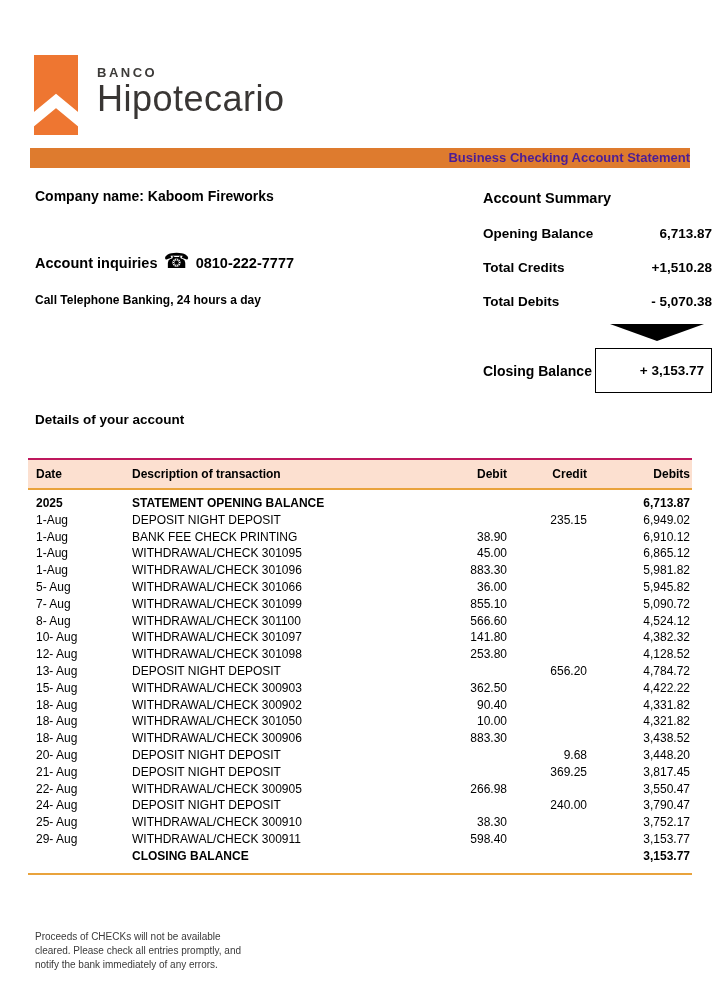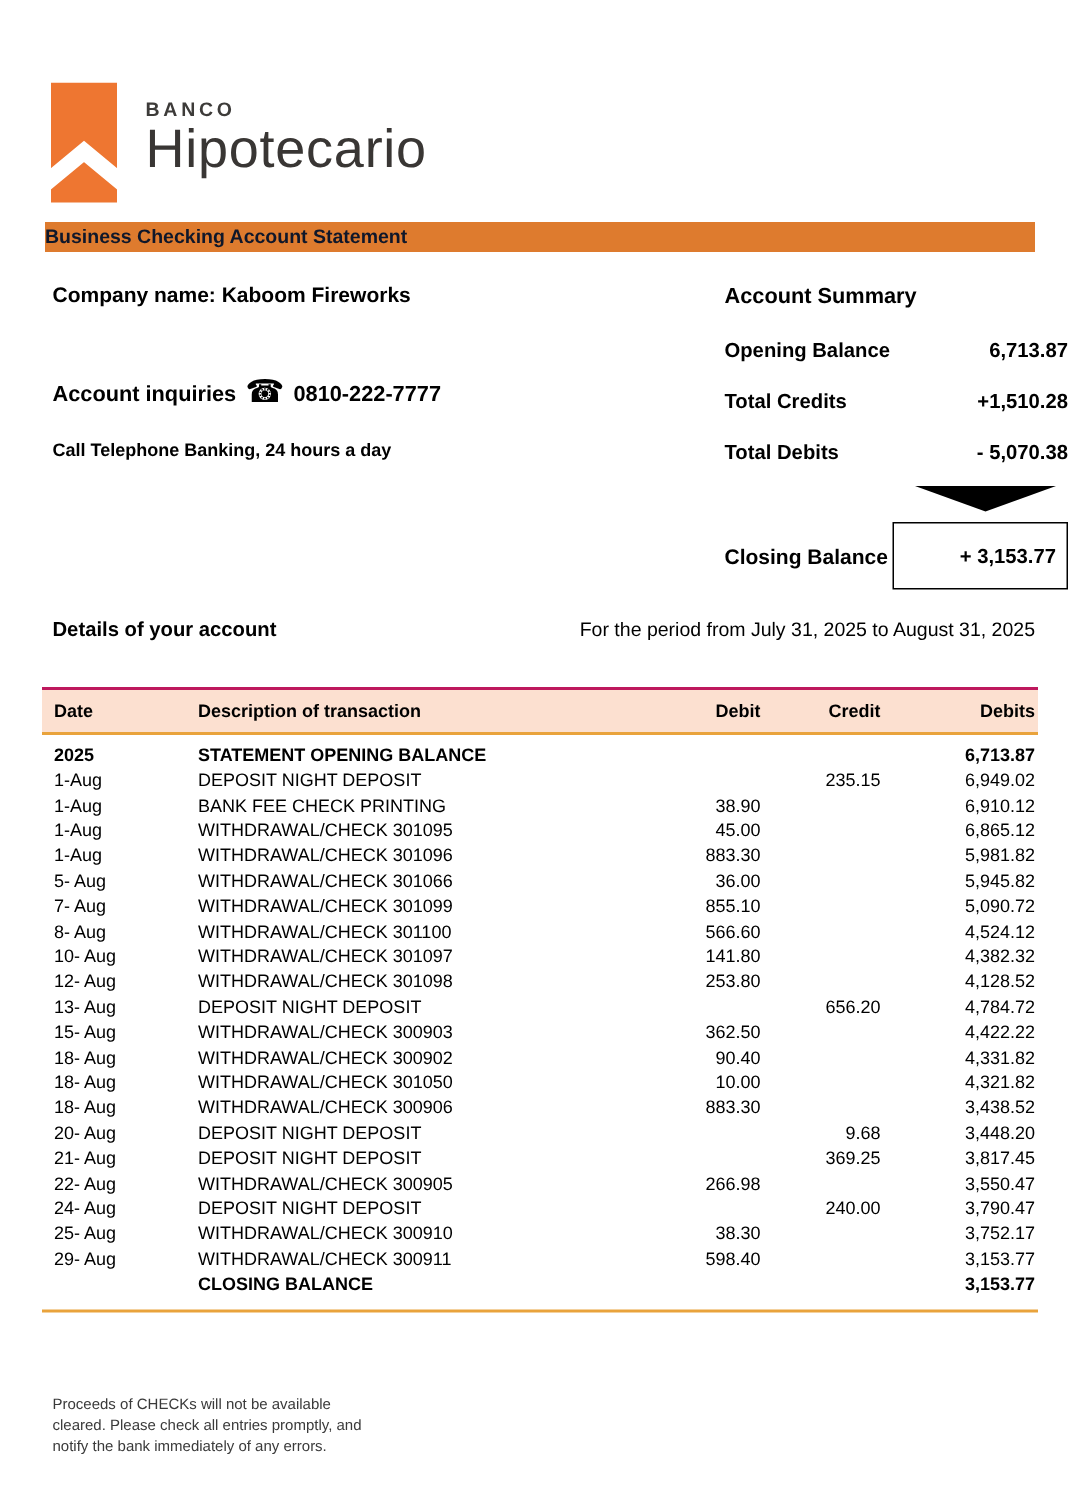--- a/index.html
+++ b/index.html
@@ -16,22 +16,22 @@
   
   .logo { position: absolute; left: 27px; top: 55px; display: flex; align-items: flex-start; }
   .logo-mark { width: 58px; height: 82px; display: block; }
   .logo-text { margin-left: 12px; padding-top: 10px; }
   .logo-banco { font-size: 13px; letter-spacing: 2.5px; color: #3d3b39; font-weight: 600; }
   .logo-name { font-size: 36px; color: #393634; font-weight: 400; line-height: 1.05; letter-spacing: 0.5px; }
 
   
   .banner {
     position: absolute; left: 30px; top: 148px; width: 660px; height: 20px;
-    background: #de7b2e; color: #0f172a; font-weight: bold; font-size: 13px;
-    text-align: left; line-height: 20px;
+    background: #de7b2e; color: #4c1d95; font-weight: bold; font-size: 13px;
+    text-align: right; line-height: 20px;
   }
 
   
   .company { position: absolute; left: 35px; top: 188px; font-size: 14px; font-weight: bold; }
   .inquiries { position: absolute; left: 35px; top: 252px; font-size: 14.5px; font-weight: bold; display: flex; align-items: center; gap: 6px; }
   .phone-glyph { font-family: "DejaVu Sans", sans-serif; font-size: 21px; line-height: 1; position: relative; top: -1px; }
   .telebanking { position: absolute; left: 35px; top: 293px; font-size: 12px; font-weight: bold; }
 
   
   .summary { position: absolute; left: 483px; top: 190px; width: 229px; }
@@ -116,21 +116,20 @@
       <div class="arrow-down"></div>
     </div>
 
     <div class="closing-row">
       <span class="closing-label">Closing Balance</span>
       <span class="closing-box">+ 3,153.77</span>
     </div>
   </div>
 
   <div class="details-heading">Details of your account</div>
-  <div class="period">For the period from July 31, 2025 to August 31, 2025</div>
 
   <div class="txn-table">
     <div class="thead">
       <div class="cell c-date">Date</div>
       <div class="cell c-desc">Description of transaction</div>
       <div class="cell c-debit">Debit</div>
       <div class="cell c-credit">Credit</div>
       <div class="cell c-balance">Debits</div>
     </div>
     <div class="tbody">

